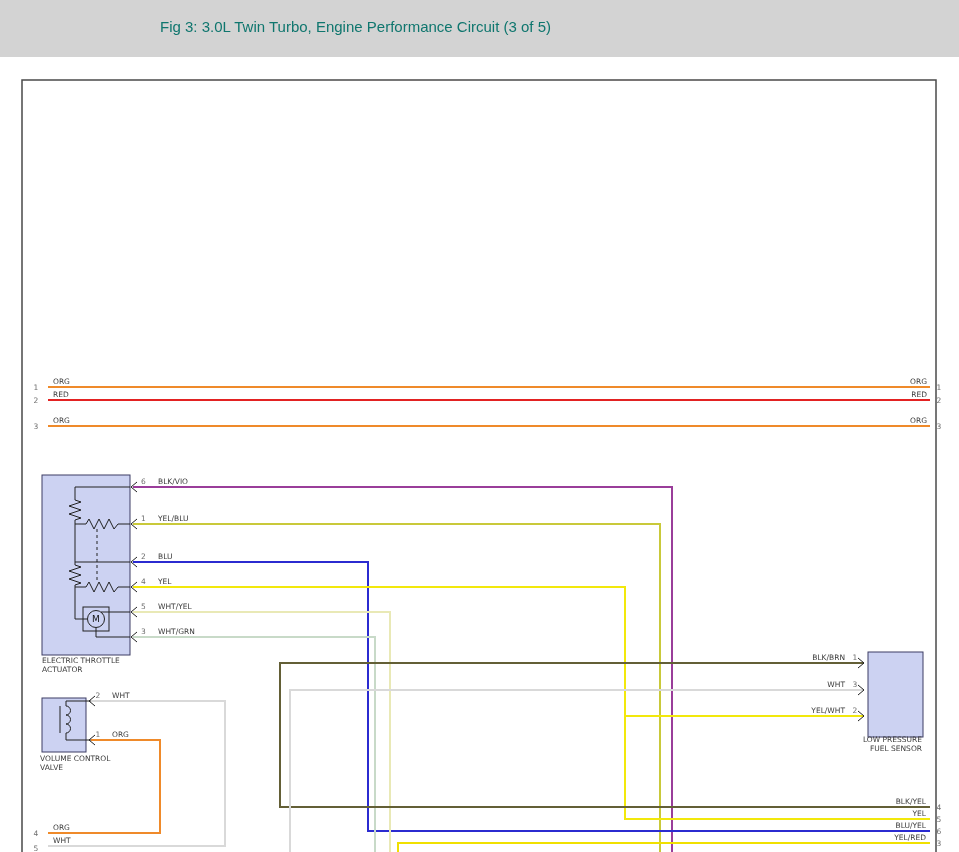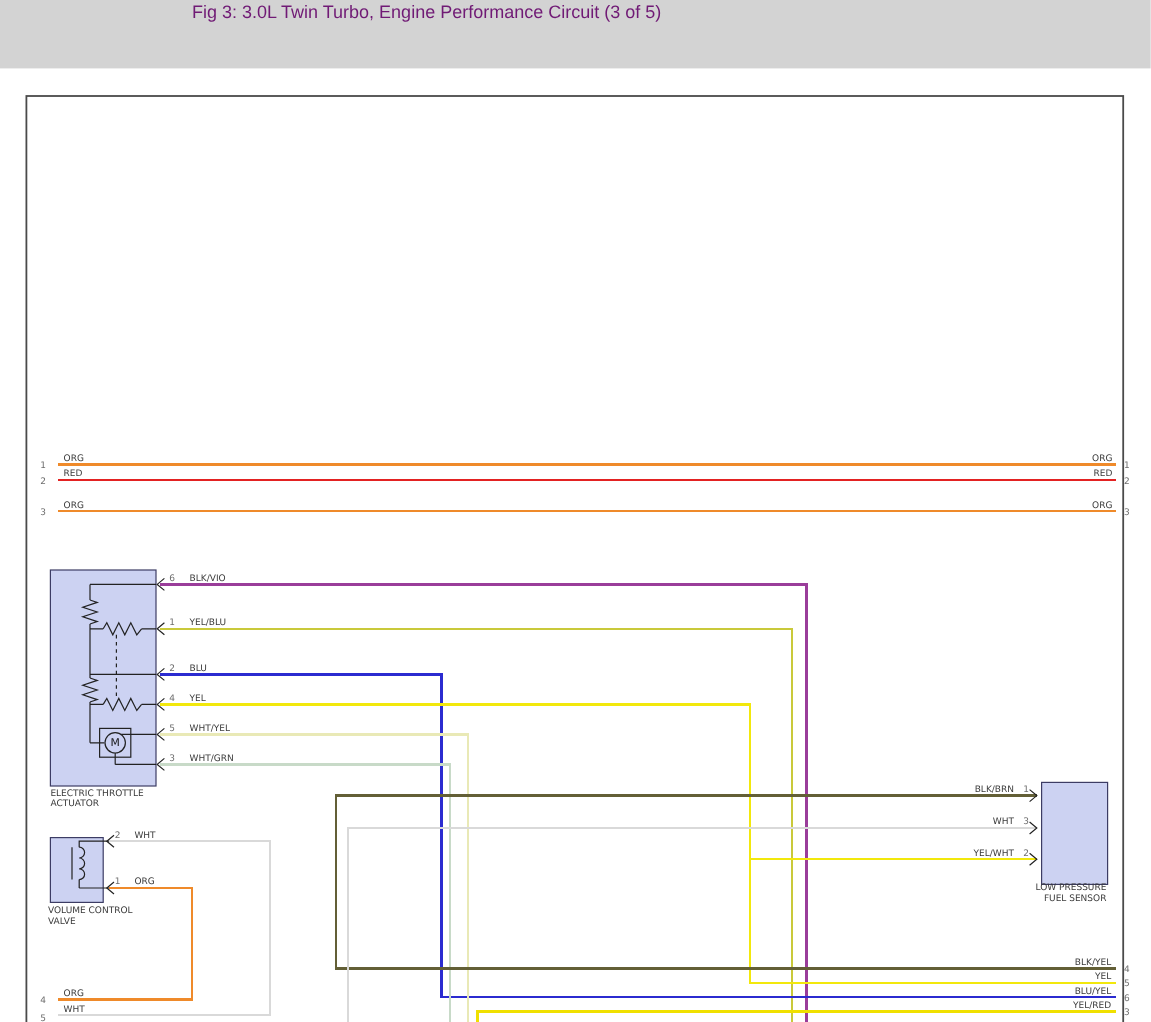--- a/index.html
+++ b/index.html
@@ -9,22 +9,22 @@
     font-family: "Liberation Sans", sans-serif;
     position: relative;
     overflow: hidden;
   }
   .header {
     position: absolute; top: 0; left: 0;
     width: 959px; height: 57px;
     background: #d3d3d3;
   }
   .header-title {
-    position: absolute; left: 160px; top: 2px;
-    font-size: 15px; color: #701a75;
+    position: absolute; left: 160px; top: 18px;
+    font-size: 15px; color: #0f766e;
     white-space: nowrap;
   }
   #diagram-svg { position: absolute; top: 0; left: 0; }
   .diagram-border { fill: #ffffff; stroke: #4a4a4a; stroke-width: 1.5; }
   .comp-box { fill: #ccd2f2; stroke: #3c3c64; stroke-width: 1; }
   .int { fill: none; stroke: #222; stroke-width: 1; }
   .int-dash { fill: none; stroke: #222; stroke-width: 1; stroke-dasharray: 3 3; }
   .int-box { fill: none; stroke: #222; stroke-width: 1; }
   .int-circ { fill: #ccd2f2; stroke: #222; stroke-width: 1; }
   .motor-label { font-family: "DejaVu Sans", sans-serif; font-size: 9px; fill: #111; }

